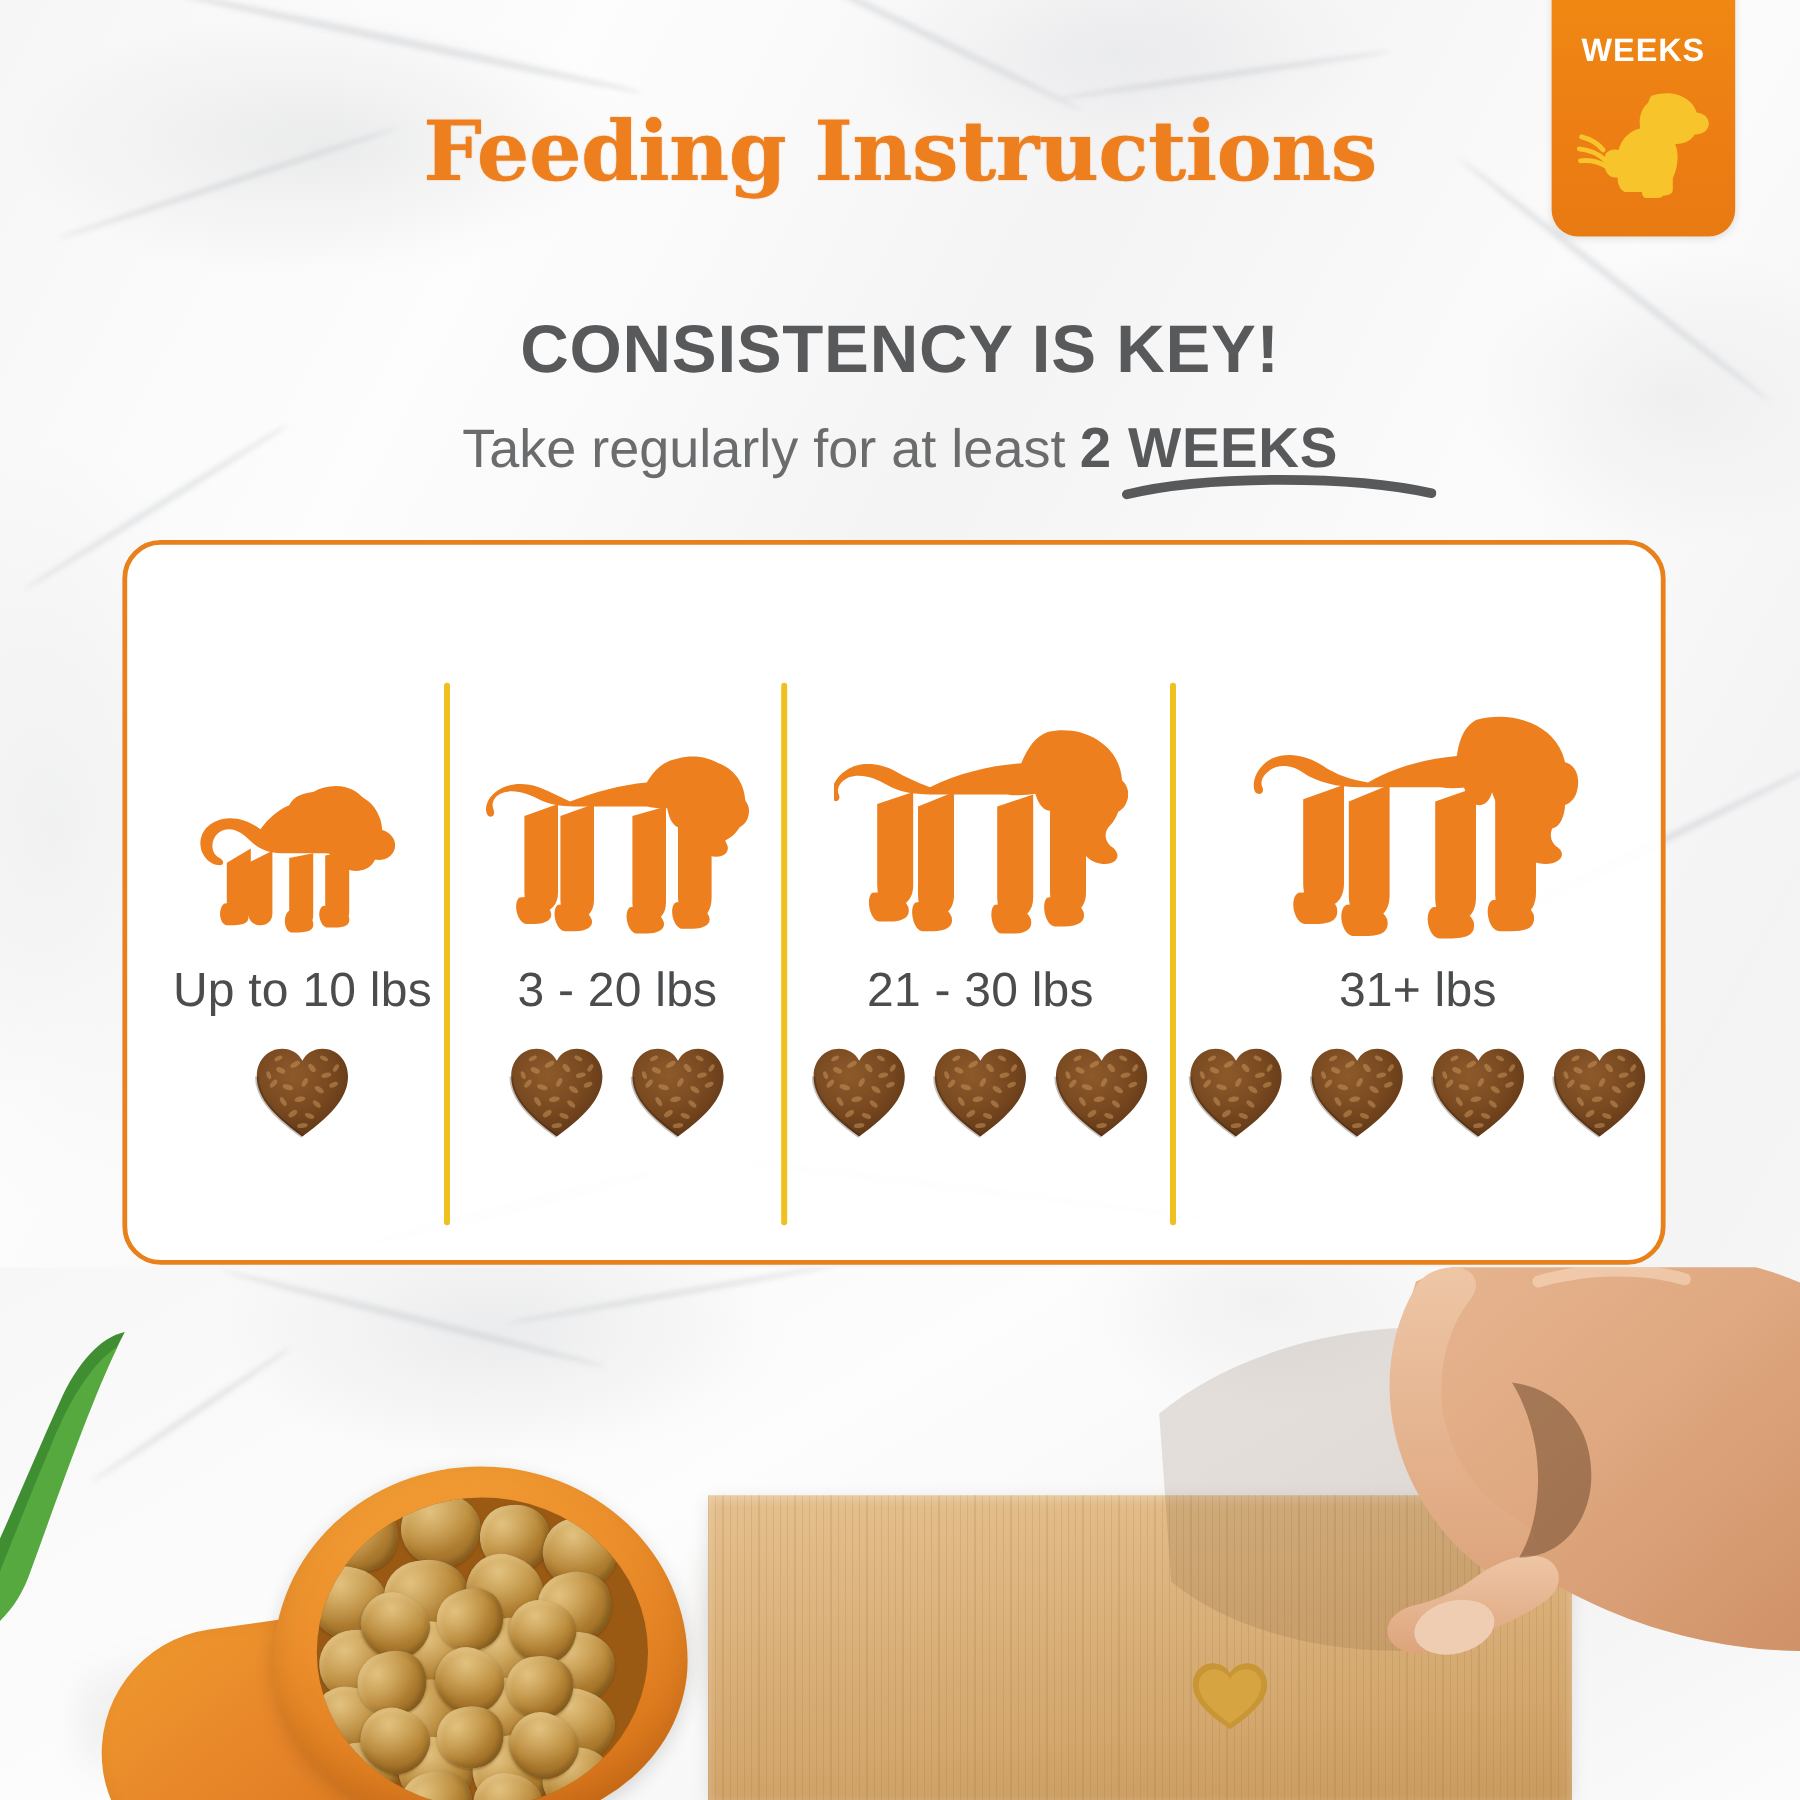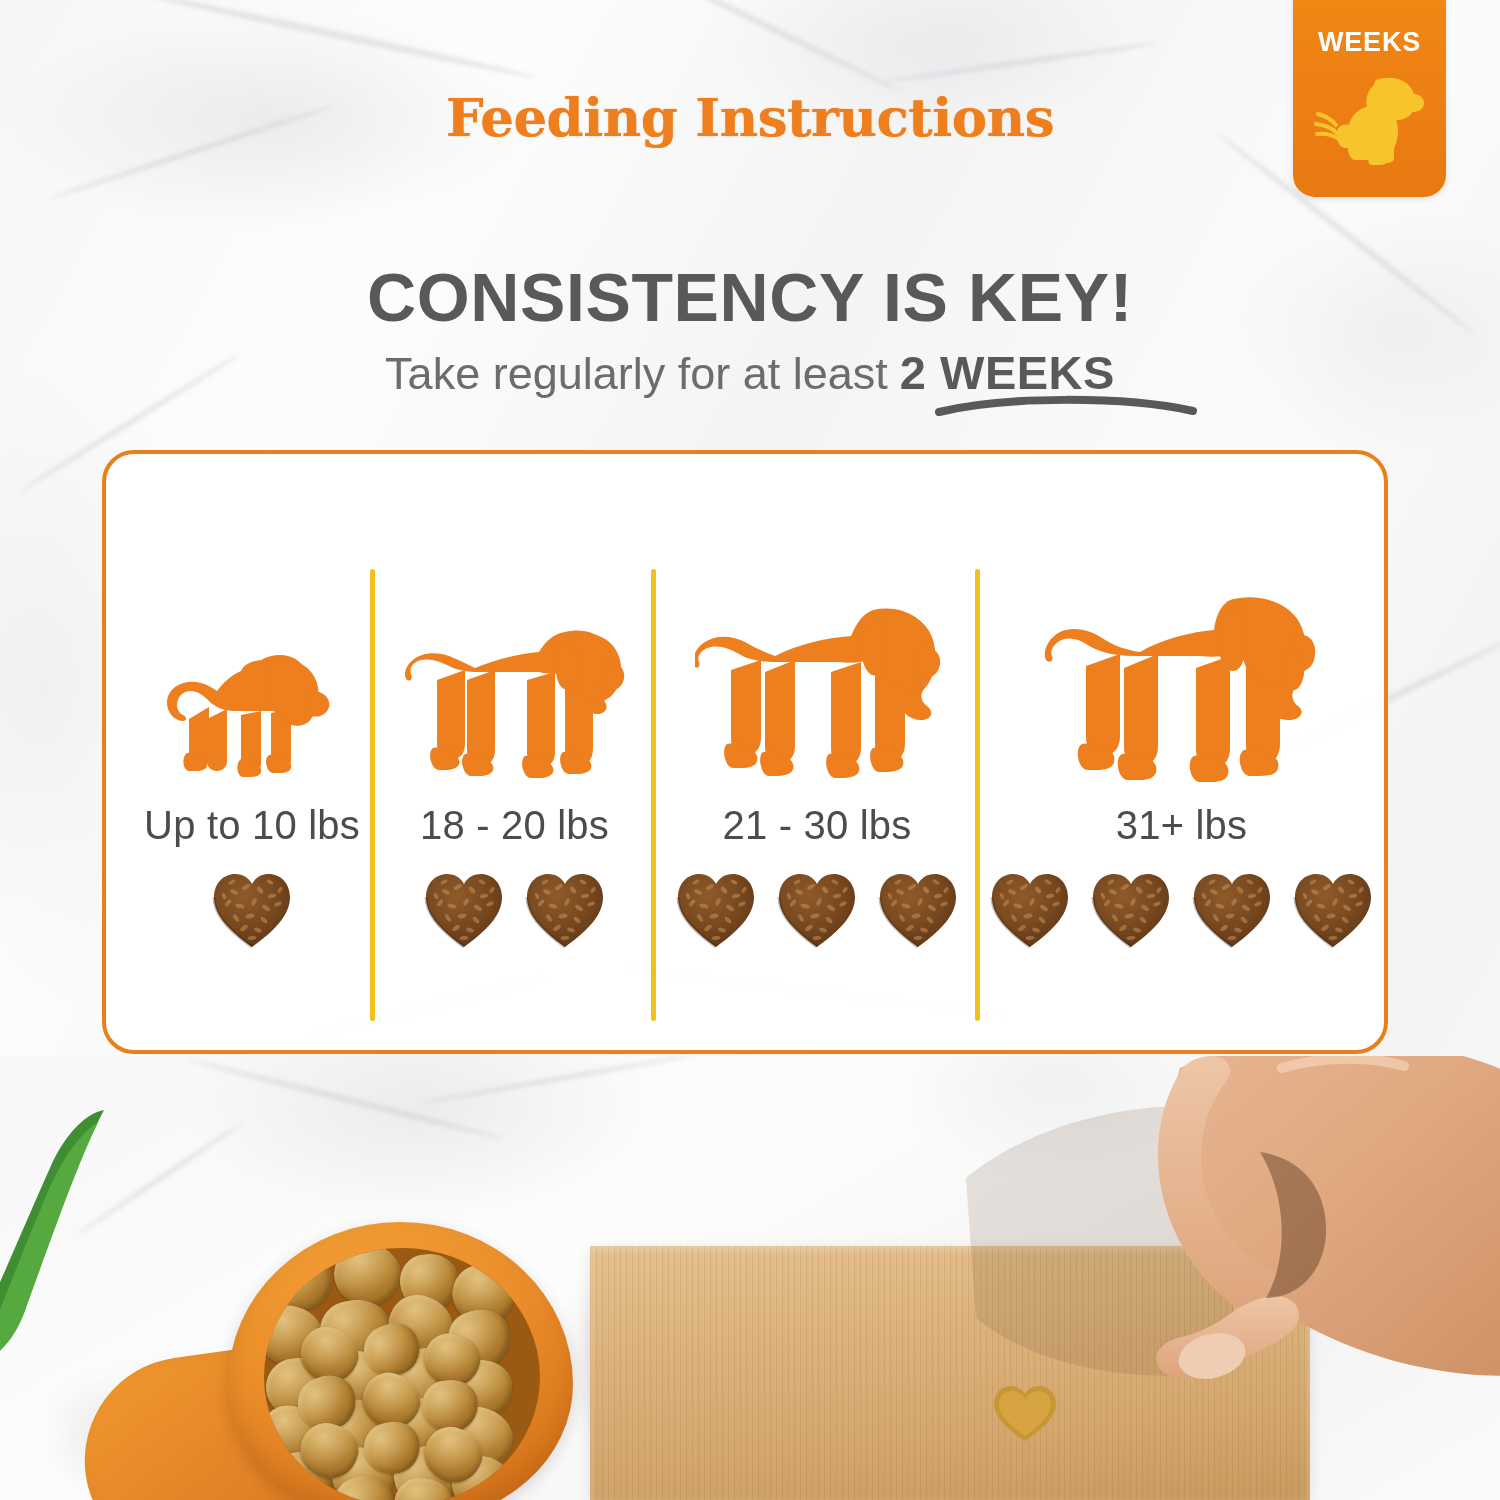--- a/index.html
+++ b/index.html
@@ -23,30 +23,30 @@
       linear-gradient(118deg,#f6f6f6 0%,#fdfdfd 22%,#f4f4f5 43%,#fbfbfb 64%,#f3f3f4 82%,#fafafa 100%);
   }
   .vein{ position:absolute; background:rgba(176,179,184,.30); filter:blur(2.2px); border-radius:50%; }
 
   
   #page-title{
     position:absolute; left:0; right:0; top:86px;
     text-align:center;
     font-family:"DejaVu Serif", serif;
     font-weight:700;
-    font-size:53px;
+    font-size:69px;
     letter-spacing:-.5px;
     color:#ED7F1E;
     text-shadow:0 0 1px #ED7F1E;
   }
   #headline{
     position:absolute; left:0; right:0; top:258px;
     text-align:center;
     font-weight:bold;
-    font-size:68px;
+    font-size:56px;
     letter-spacing:.6px;
     color:#58595B;
   }
   #subline{
     position:absolute; left:0; right:0; top:345px;
     text-align:center;
     font-size:45px;
     color:#6b6c6e;
     white-space:nowrap;
   }
@@ -392,21 +392,21 @@
           <path fill="#ED7F1E" d="M28,124 C38,122 50,126 54,136 C56,142 50,146 40,146 L34,146 C26,146 22,128 28,124 Z"></path>
           <path fill="#ED7F1E" d="M60,130 C70,128 84,132 88,142 C90,148 84,152 74,152 L66,152 C58,152 54,134 60,130 Z"></path>
           <path fill="#ED7F1E" d="M120,132 C130,130 144,134 148,144 C150,150 144,154 134,154 L126,154 C118,154 114,136 120,132 Z"></path>
           <path fill="#ED7F1E" d="M158,128 C168,126 182,130 186,140 C188,146 182,150 172,150 L164,150 C156,150 152,132 158,128 Z"></path>
           <path fill="#ED7F1E" d="M166,12 C192,4 214,18 216,42 C218,58 210,72 200,76
             C190,80 176,74 170,60 C164,46 160,24 166,12 Z"></path>
           <path fill="#ED7F1E" d="M200,40 C216,36 222,48 218,58 C214,68 200,70 194,62 Z"></path>
           <path fill="#ED7F1E" d="M164,14 C152,20 148,38 152,54 C155,66 164,70 170,62 C176,54 174,28 168,18 Z"></path>
         </svg>
       </div>
-      <div class="weight-label">18 - 20 lbs</div>
+      <div class="weight-label">3 - 20 lbs</div>
       <div class="treat-row">
           <svg class="treat" viewBox="0 0 84 80">
   <defs>
     <radialGradient id="tg" cx="40%" cy="30%" r="75%">
       <stop offset="0%" stop-color="#8E5A2B"></stop>
       <stop offset="60%" stop-color="#76471F"></stop>
       <stop offset="100%" stop-color="#5C3516"></stop>
     </radialGradient>
   </defs>
   <path d="M42,77 C14,57 4,42 4,27 C4,13 14,4 25,4 C33,4 39,8 42,14 C45,8 51,4 59,4 C70,4 80,13 80,27 C80,42 70,57 42,77 Z" fill="url(#tg)"></path>

